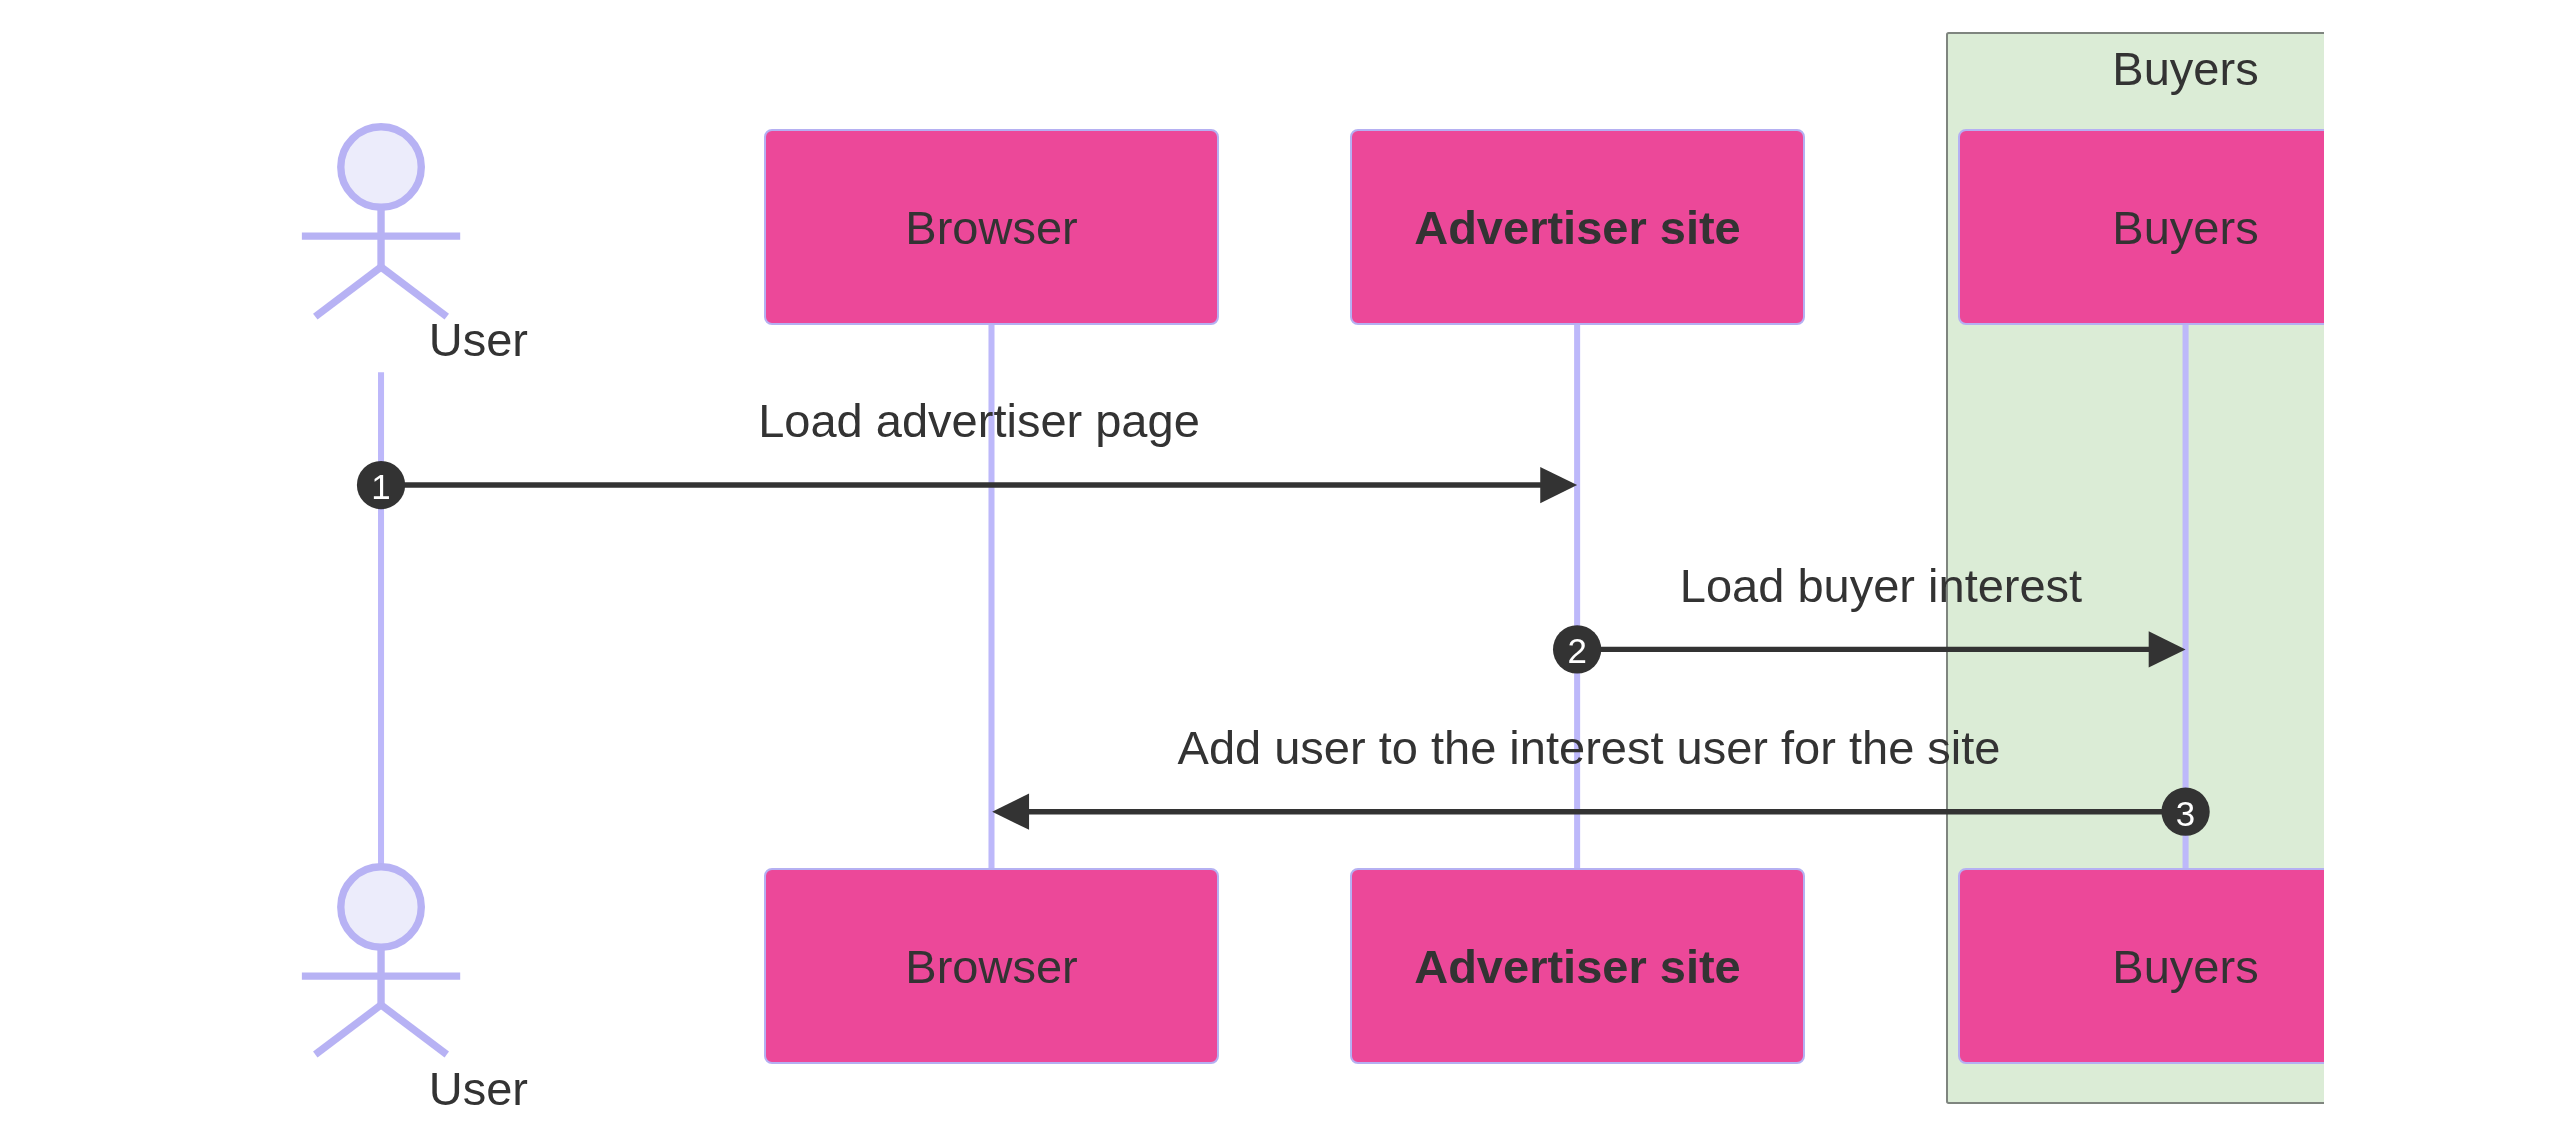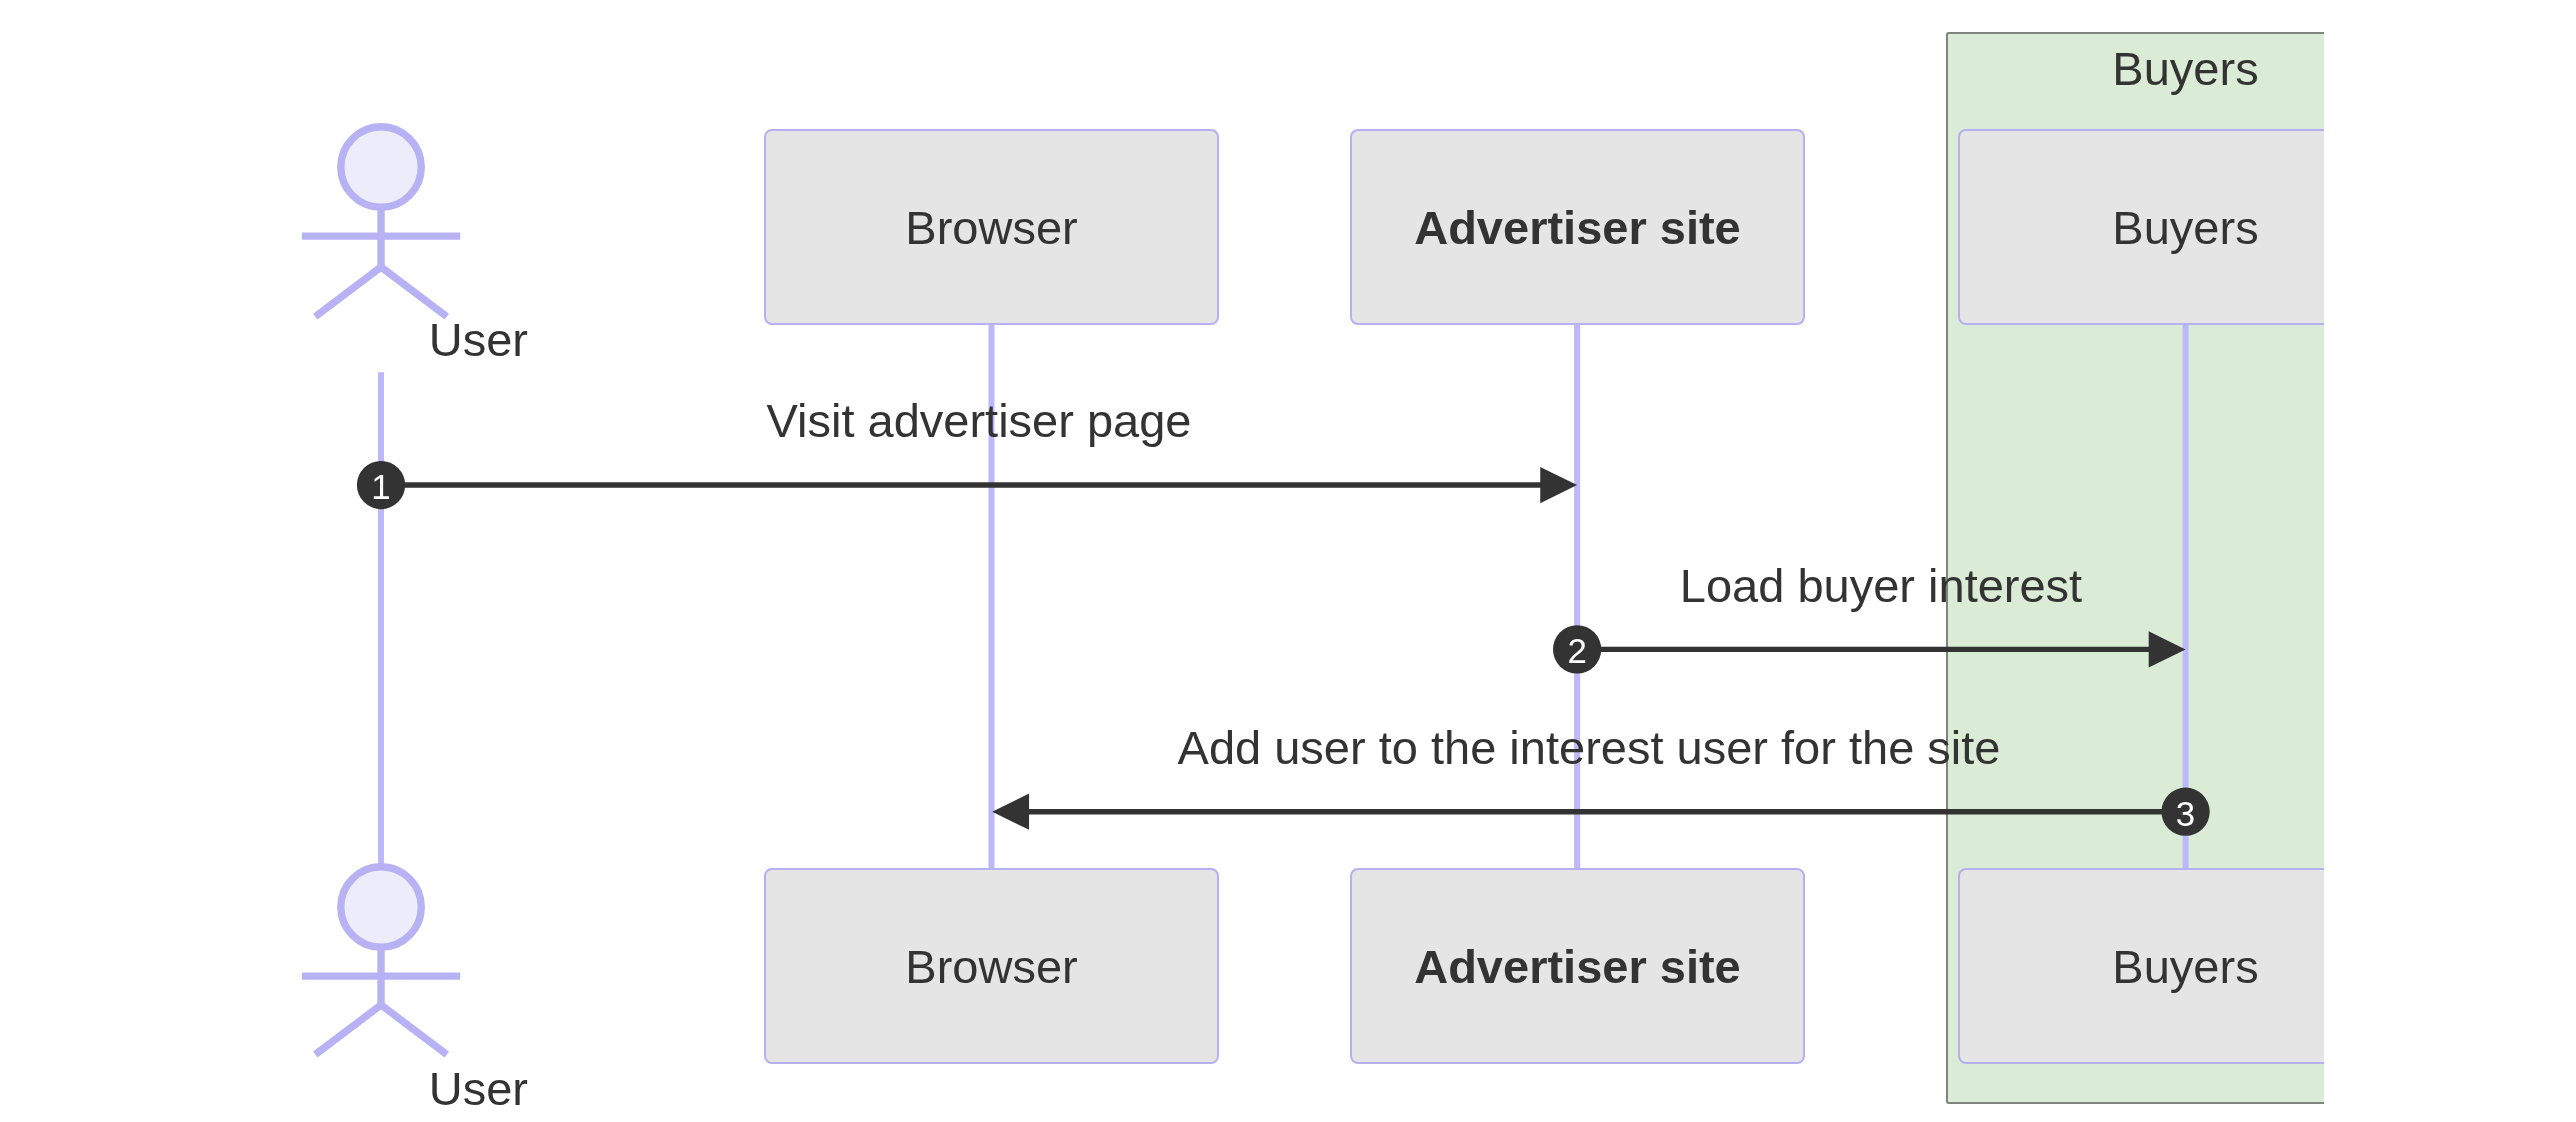--- a/index.html
+++ b/index.html
@@ -24,21 +24,21 @@
     left:1946px;top:40px;width:479px;
     text-align:center;
     font-size:47px;line-height:58px;
     color:#333333;
     white-space:nowrap;
   }
   svg.layer{position:absolute;left:0;top:0;width:2576px;height:1123px;}
   .pbox{
     position:absolute;
     width:455px;height:196px;
-    background:#e5e5e5;
+    background:#ec4899;
     border:2px solid #b5b0f2;
     border-radius:8px;
     box-sizing:border-box;
     display:flex;align-items:center;justify-content:center;
     font-size:47px;
     color:#333333;
     white-space:nowrap;
   }
   .row-top{top:129px;}
   .row-bottom{top:868px;}
@@ -128,18 +128,18 @@
   <div class="pbox row-top pos-advertiser">Advertiser site</div>
   <div class="pbox row-top pos-buyers">Buyers</div>
 
   <div class="pbox row-bottom pos-browser">Browser</div>
   <div class="pbox row-bottom pos-advertiser">Advertiser site</div>
   <div class="pbox row-bottom pos-buyers">Buyers</div>
 
   <div class="actor-label top">User</div>
   <div class="actor-label bottom">User</div>
 
-  <div class="msg-label msg-1">Visit advertiser page</div>
+  <div class="msg-label msg-1">Load advertiser page</div>
   <div class="msg-label msg-2">Load buyer interest</div>
   <div class="msg-label msg-3">Add user to the interest user for the site</div>
 
 </div>
 
 
 </body></html>

